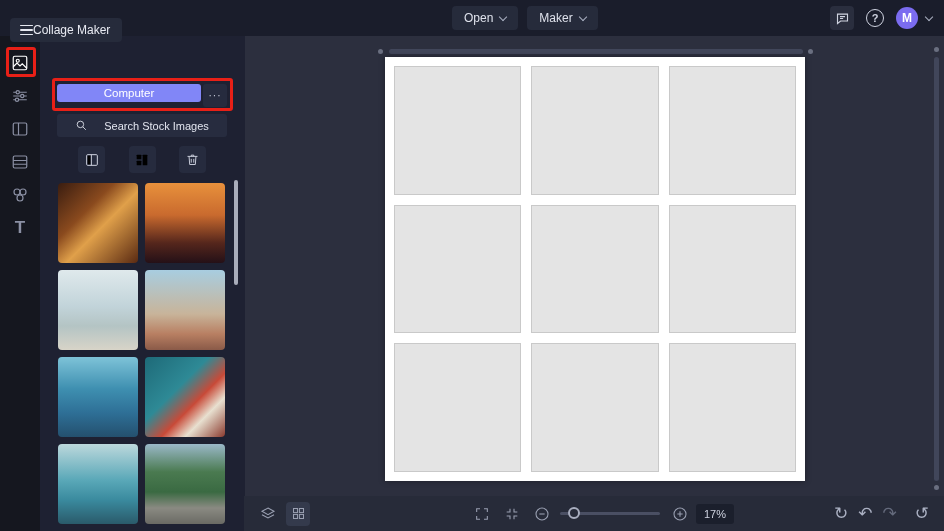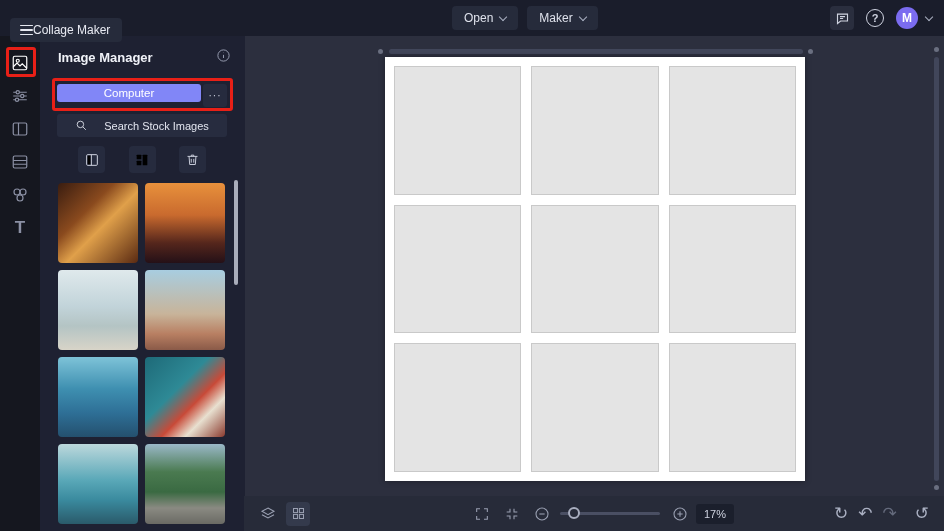--- a/index.html
+++ b/index.html
@@ -241,30 +241,20 @@
         <circle cx="16" cy="8" r="4"></circle>
         <circle cx="12" cy="16" r="4"></circle>
     </svg>
   </div>
   <div class="rail-item">
     <span class="rail-t">T</span>
   </div>
 </nav>
 
 <aside class="panel">
-  <div class="panel-head">
-    <span class="panel-title">Image Manager</span>
-    <span class="info-icon">
-      <svg width="15" height="15" viewBox="0 0 24 24">
-          <circle cx="12" cy="12" r="9"></circle>
-          <path d="M12 11v5"></path>
-          <path d="M12 7.5v.5"></path>
-        </svg>
-    </span>
-  </div>
 
   <button class="computer-btn">Computer</button>
   <button class="more-btn">
     <span>···</span>
   </button>
 
   <button class="search-btn">
     <svg width="13" height="13" viewBox="0 0 24 24">
       <circle cx="10" cy="10" r="6"></circle>
         <path d="M14.5 14.5L20 20"></path>

